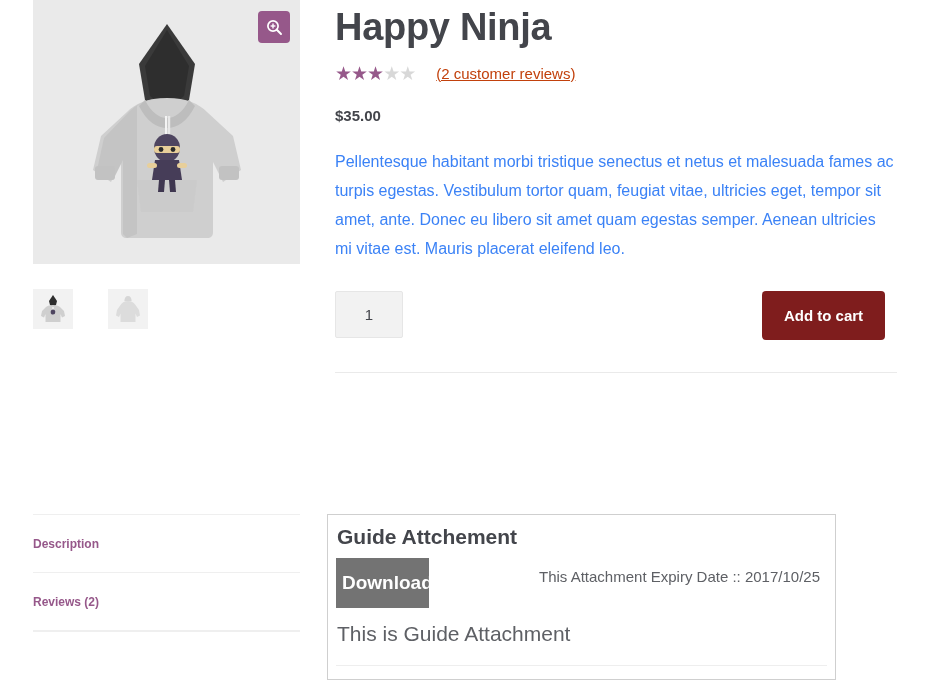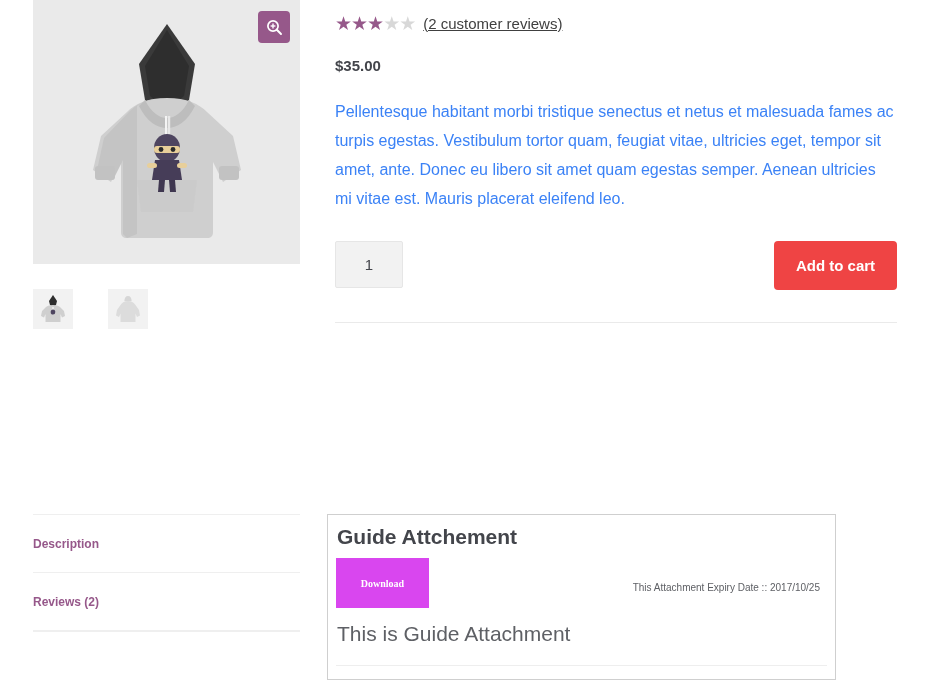--- a/index.html
+++ b/index.html
@@ -110,23 +110,23 @@
     line-height: 1;
   }
   .star {
     font-size: 19px;
     line-height: 19px;
     color: #d8d8d8;
     letter-spacing: -1px;
   }
   .star.filled { color: #96588a; }
   .review-link {
-    margin-left: 8px;
-    font-size: 15px;
-    color: #404040;
+    margin-left: 21px;
+    font-size: 15px;
+    color: #c2410c;
     text-decoration: underline;
     cursor: pointer;
   }
   .price {
     margin-top: 24px;
     font-size: 15px;
     font-weight: bold;
     color: #43454b;
   }
   .description {
@@ -152,25 +152,25 @@
     box-sizing: border-box;
     text-align: center;
     font-size: 15px;
     color: #43454b;
     font-family: "Liberation Sans", sans-serif;
     border-radius: 2px;
     outline: none;
   }
   .add-to-cart {
     position: absolute;
-    right: 0;
+    right: 12px;
     top: 0;
     width: 123px;
     height: 49px;
-    background: #ef4444;
+    background: #7f1d1d;
     color: #ffffff;
     border: none;
     border-radius: 4px;
     font-size: 15px;
     font-weight: bold;
     font-family: "Liberation Sans", sans-serif;
     cursor: pointer;
     text-align: center;
   }
   .summary-divider {
@@ -232,33 +232,33 @@
     position: relative;
     height: 64px;
     margin-top: 9px;
   }
   .download-btn {
     position: absolute;
     left: 8px;
     top: 0;
     width: 93px;
     height: 50px;
-    background: #d946ef;
+    background: #737373;
     color: #ffffff;
     border: none;
-    font-size: 10px;
-    font-weight: bold;
-    font-family: Liberation Serif, serif;
+    font-size: 19px;
+    font-weight: bold;
+    font-family: Liberation Sans, sans-serif;
     cursor: pointer;
   }
   .expiry {
     position: absolute;
     right: 15px;
-    top: 24px;
-    font-size: 10px;
+    top: 10px;
+    font-size: 15px;
     color: #5e6065;
   }
   .attachment-desc {
     padding-left: 9px;
     font-size: 21px;
     color: #5e6065;
   }
   .attachment-inner-divider {
     margin: 19px 8px 0 8px;
     border-top: 1px solid #eeeeee;
@@ -326,20 +326,21 @@
         <div class="thumb">
           <svg width="24" height="30" viewBox="0 0 24 30">
             <path d="M12 2 C9.6 2 8.4 4 8.4 7 L15.6 7 C15.6 4 14.4 2 12 2 Z" fill="#d6d6d6"></path>
             <path d="M12 7 C8 7 6 9 4.5 11 L1 16 L0 21.5 L3 23 L4.5 19.5 L4.5 28 L19.5 28 L19.5 19.5 L21 23 L24 21.5 L23 16 L19.5 11 C18 9 16 7 12 7 Z" fill="#dcdcdc"></path>
           </svg>
         </div>
       </div>
     </div>
 
     <div class="summary">
+      <h1 class="product-title">Happy Ninja</h1>
 
       <div class="rating-row">
         <div class="stars">
           <span class="star filled">★</span>
           <span class="star filled">★</span>
           <span class="star filled">★</span>
           <span class="star">★</span>
           <span class="star">★</span>
         </div>
         <span class="review-link">(2 customer reviews)</span>

